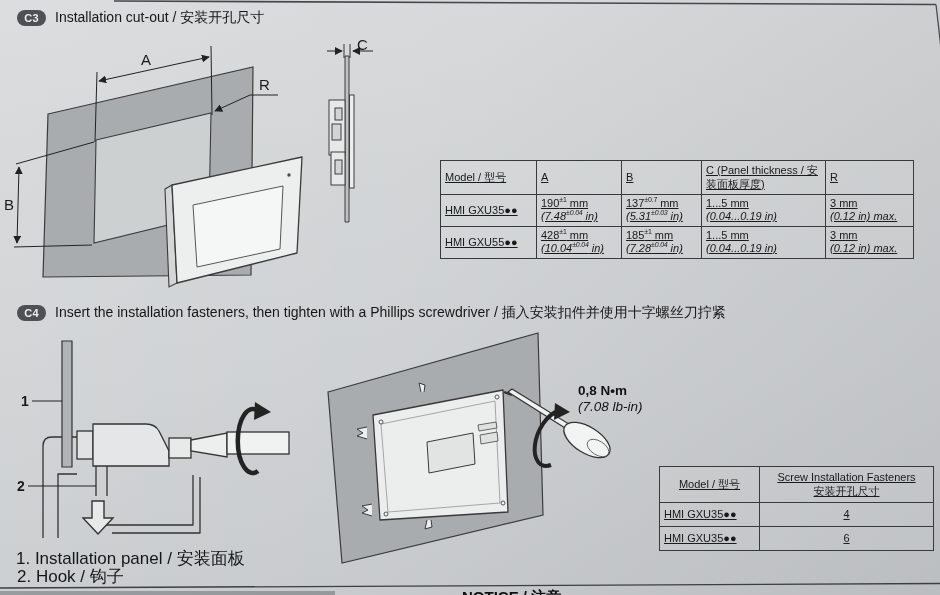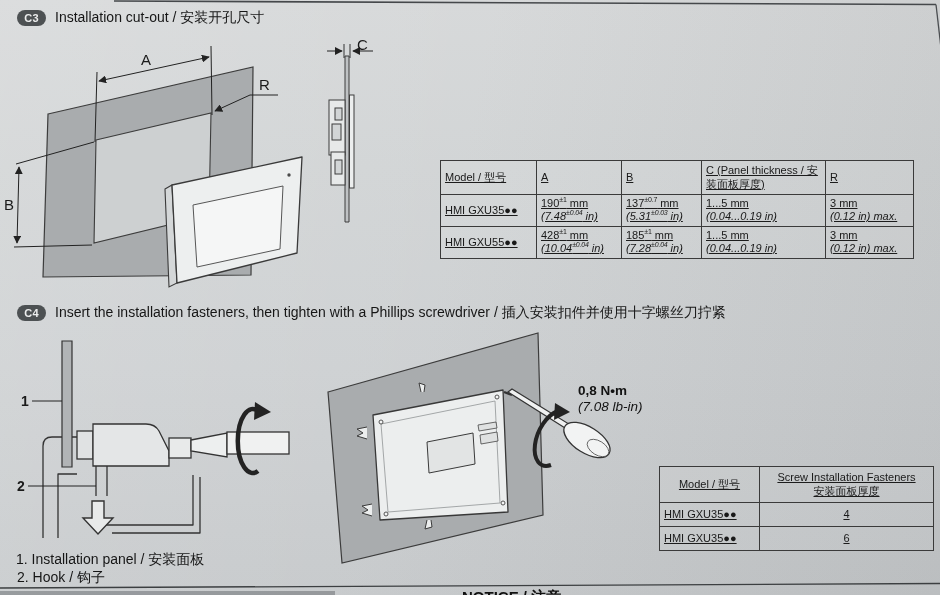--- a/index.html
+++ b/index.html
@@ -34,21 +34,21 @@
   #fasteners-table .hdr{height:36px;}
   #fasteners-table .row td{height:19px;}
   .cnt{text-align:center;}
   .l2{font-style:italic;}
   sup.tol{font-size:7px;line-height:0;vertical-align:super;letter-spacing:-0.2px;}
   .nowrap{white-space:nowrap;}
 
   .torque{font-size:13.5px;color:#131313;line-height:1.2;}
   .torque .tm{font-weight:bold;}
   .torque .ti{font-style:italic;}
-  .footnote{font-size:14px;color:#161616;line-height:18px;}
+  .footnote{font-size:17px;color:#161616;line-height:18px;}
   .bottom-cut{font-weight:bold;font-size:15px;color:#101010;white-space:nowrap;}
 
   svg text{font-family:"Liberation Sans",sans-serif;fill:#1a1a1a;}
   .dimlabel{font-size:15px;}
   .callout{font-size:14px;font-weight:bold;}
 </style>
 </head>
 <body>
 
 <div id="page">
@@ -245,21 +245,21 @@
   <table id="fasteners-table" class="abs" style="left:659px;top:466px;">
     <colgroup>
         <col style="width:100px">
         <col style="width:174px">
       </colgroup>
     <tbody>
         <tr class="hdr">
       <th>Model / 型号</th>
       <th>
         <div>Screw Installation Fasteners</div>
-        <div>安装面板厚度</div>
+        <div>安装开孔尺寸</div>
       </th>
     </tr>
     <tr class="row">
       <td class="nowrap">HMI GXU35●●</td>
       <td class="cnt">4</td>
     </tr>
     <tr class="row">
       <td class="nowrap">HMI GXU35●●</td>
       <td class="cnt">6</td>
     </tr>

